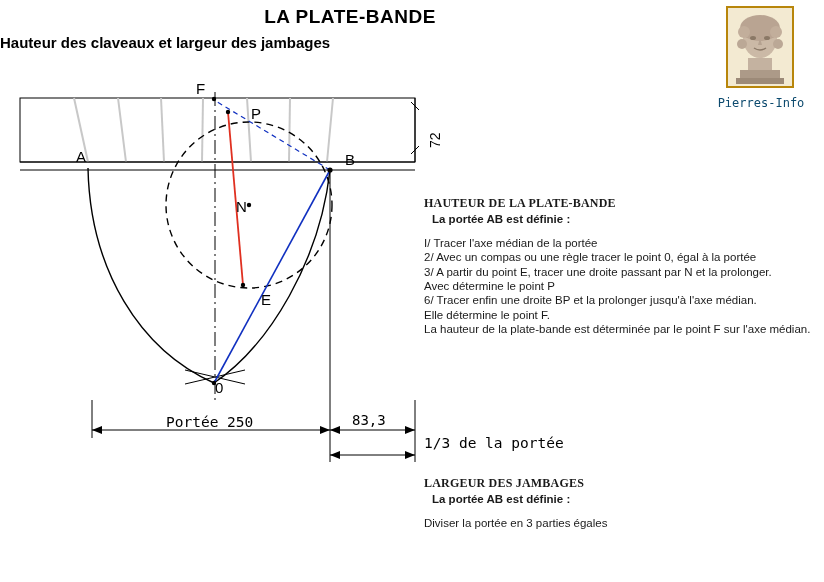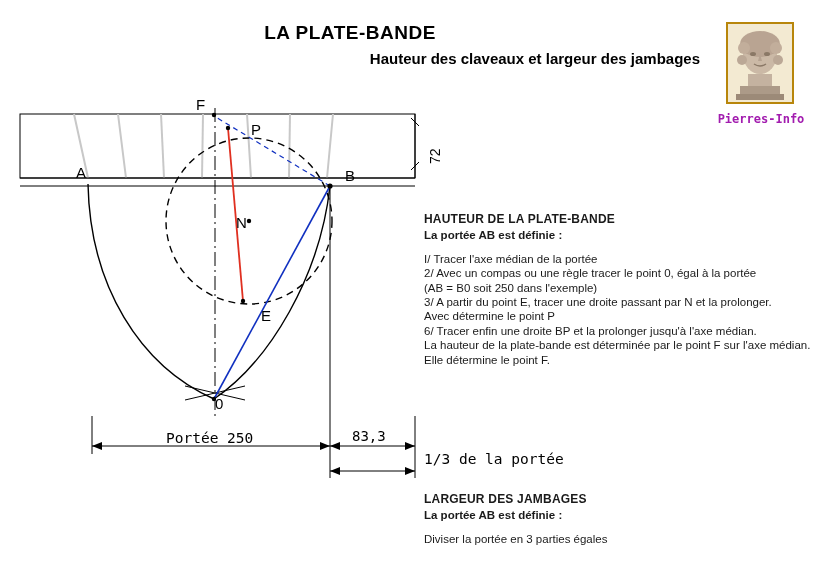--- a/index.html
+++ b/index.html
@@ -10,82 +10,83 @@
   body {
     width: 824px;
     height: 582px;
     position: relative;
     font-family: "Liberation Sans", sans-serif;
     color: #000000;
     overflow: hidden;
   }
   #root {
     position: absolute;
-    left: 0; top: 16px;
+    left: 0; top: 0;
     width: 824px;
     height: 476px;
   }
   .title-main {
     position: absolute;
     left: 0; top: 6px;
     width: 700px;
     text-align: center;
     font-size: 19px;
     font-weight: bold;
     letter-spacing: 0.5px;
   }
   .title-sub {
     position: absolute;
     left: 0; top: 34px;
     width: 700px;
-    text-align: right;
+    text-align: left;
     font-size: 15px;
     font-weight: bold;
   }
   .logo-box {
     position: absolute;
     left: 726px; top: 6px;
     width: 68px;
     height: 82px;
     border: 2px solid #b8860b;
     background: #f3ead2;
     box-sizing: border-box;
     overflow: hidden;
   }
   .logo-caption {
     position: absolute;
     left: 716px; top: 96px;
     width: 90px;
     text-align: center;
     font-size: 12px;
-    color: #a21caf;
+    color: #0c4a6e;
     font-family: "DejaVu Sans Mono", monospace;
-    font-weight: bold;
   }
   svg.diagram {
     position: absolute;
     left: 0; top: 0;
     width: 824px;
     height: 582px;
   }
   .text-block {
     position: absolute;
     font-size: 11.5px;
     line-height: 14.4px;
     color: #1a1a1a;
   }
   .tb-title {
     font-weight: bold;
     font-size: 12px;
     letter-spacing: 0.2px;
+    font-family: Liberation Serif, serif;
   }
   .tb-sub {
     font-weight: bold;
     font-size: 11.5px;
     margin-top: 2px;
+    margin-left: 8px;
   }
   .tb-body {
     margin-top: 9px;
   }
   .tb-body div { white-space: pre; }
   .tb-italic {
     font-style: italic;
     font-weight: bold;
     font-size: 12.5px;
     margin-top: 2px;
@@ -193,26 +194,25 @@
     <text x="352" y="425" font-family="DejaVu Sans Mono, monospace" font-size="14">83,3</text>
     <text x="424" y="448" font-family="DejaVu Sans Mono, monospace" font-size="14.5">1/3 de la portée</text>
   </svg>
 
   <div class="text-block" style="left:424px; top:196px; width:392px;">
     <div class="tb-title">HAUTEUR DE LA PLATE-BANDE</div>
     <div class="tb-sub">La portée AB est définie :</div>
     <div class="tb-body">
       <div>I/ Tracer l'axe médian de la portée</div>
       <div>2/ Avec un compas ou une règle tracer le point 0, égal à la portée</div>
-      <div>(AB = B0 soit 250 dans l'exemple)</div>
       <div>3/ A partir du point E, tracer une droite passant par N et la prolonger.</div>
       <div>Avec détermine le point P</div>
       <div>6/ Tracer enfin une droite BP et la prolonger jusqu'à l'axe médian.</div>
+      <div>Elle détermine le point F.</div>
       <div>La hauteur de la plate-bande est déterminée par le point F sur l'axe médian.</div>
-      <div>Elle détermine le point F.</div>
     </div>
   </div>
 
   <div class="text-block" style="left:424px; top:476px; width:392px;">
     <div class="tb-title">LARGEUR DES JAMBAGES</div>
     <div class="tb-sub">La portée AB est définie :</div>
     <div class="tb-body">
       <div>Diviser la portée en 3 parties égales</div>
     </div>
   </div>

